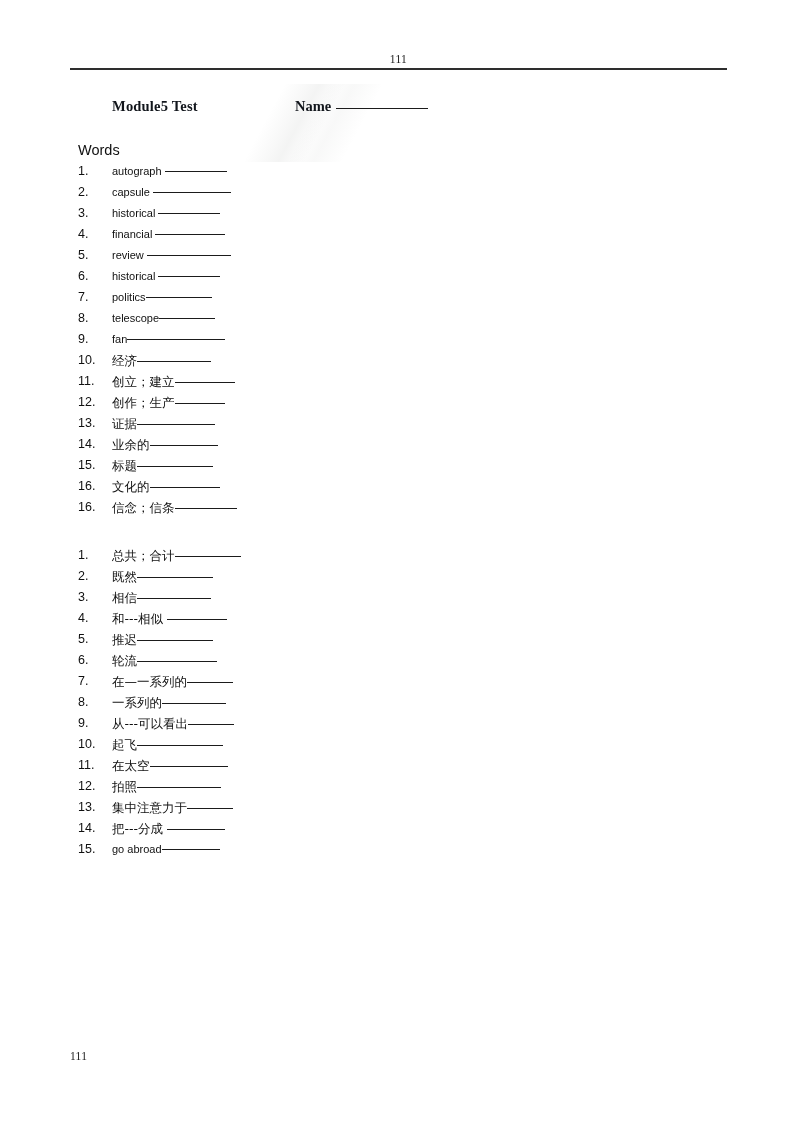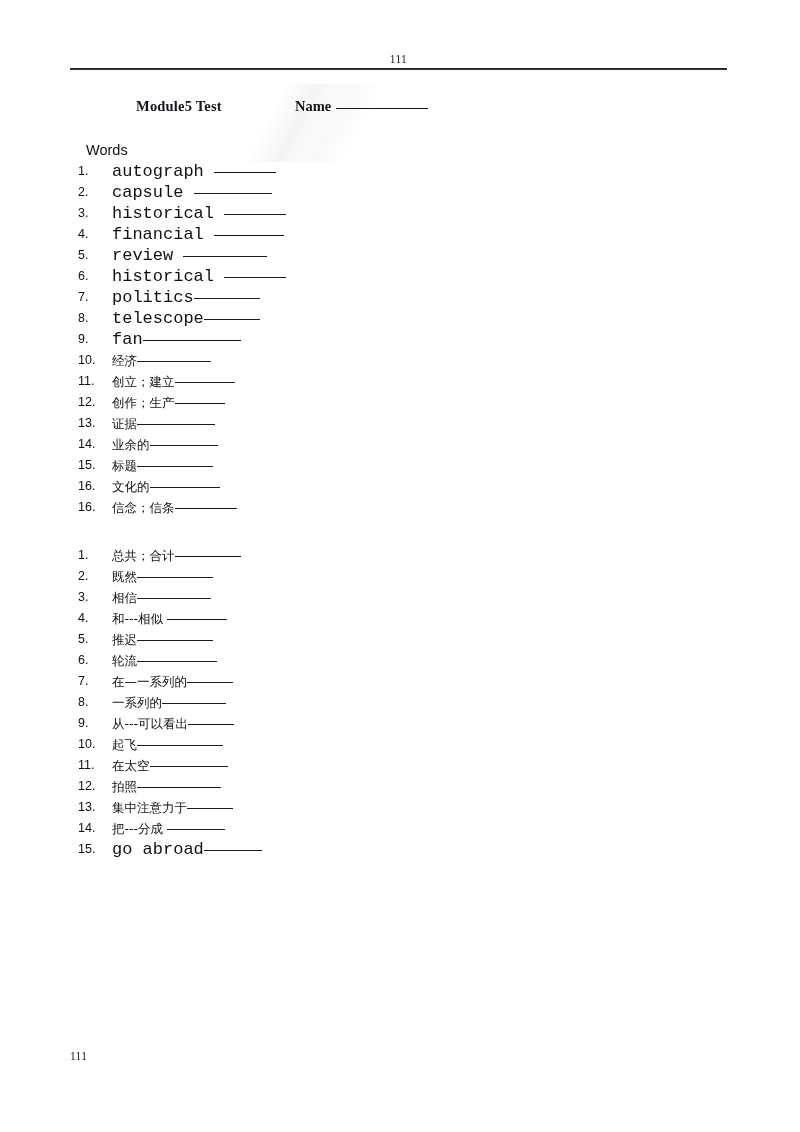--- a/index.html
+++ b/index.html
@@ -53,21 +53,20 @@
   .doc-title {
     position: absolute;
     left: 0;
     top: 0;
     font-family: "Liberation Serif", serif;
     font-weight: bold;
     font-size: 14.5px;
     color: #12161c;
     letter-spacing: 0.2px;
     white-space: nowrap;
-    margin-left: 24px;
   }
   .name-label {
     position: absolute;
     left: 183px;
     top: 0;
     font-family: "Liberation Serif", serif;
     font-weight: bold;
     font-size: 14.5px;
     color: #12161c;
     white-space: nowrap;
@@ -101,21 +100,21 @@
     left: 78px;
     top: 140px;
     width: 660px;
   }
 
   .section-heading {
     font-family: "Liberation Sans", sans-serif;
     font-size: 14.5px;
     color: #101010;
     line-height: 21px;
-    margin: 0 0 0 8px;
+    margin: 0 0 0 0;
     white-space: nowrap;
   }
   .section-heading.phrases {
     margin-top: 0;
   }
 
   ol.items {
     list-style: none;
     margin: 0;
     padding: 0;
@@ -133,22 +132,22 @@
     width: 30px;
     font-family: "Liberation Sans", sans-serif;
     font-size: 12.5px;
     color: #101010;
     text-align: left;
   }
   .txt {
     position: absolute;
     left: 34px;
     top: 0;
-    font-family: Liberation Mono, monospace;
-    font-size: 17px;
+    font-family: Liberation Sans, sans-serif;
+    font-size: 11px;
     color: #101010;
   }
   .txt.cjk {
     font-family: "DejaVu Sans", "Liberation Sans", sans-serif;
     font-size: 12.5px;
   }
   .blank {
     display: inline-block;
     border-bottom: 1.25px solid #1b1b1b;
     vertical-align: 3px;

